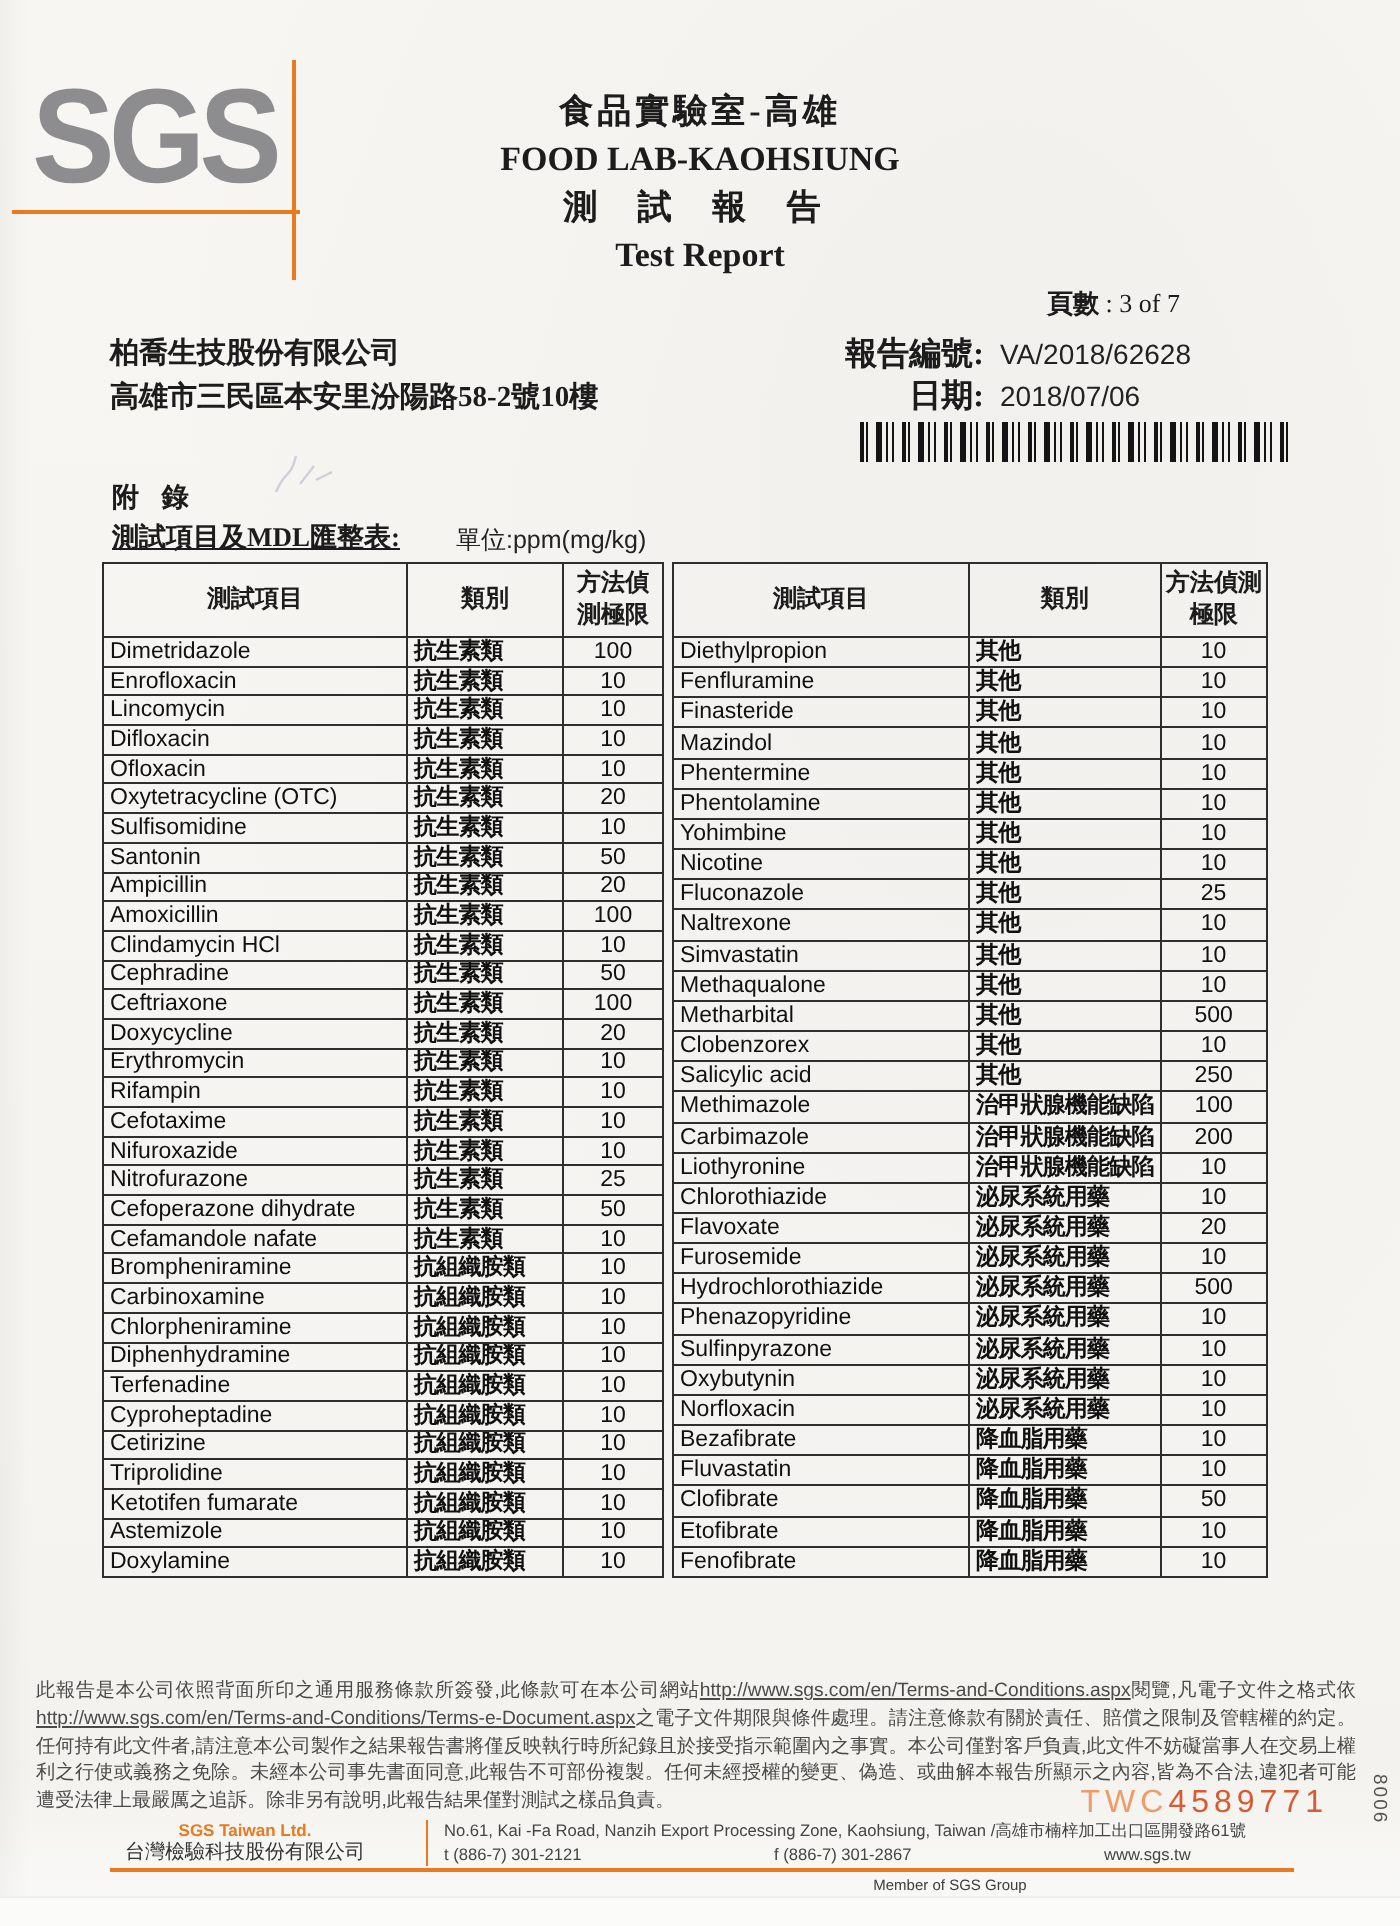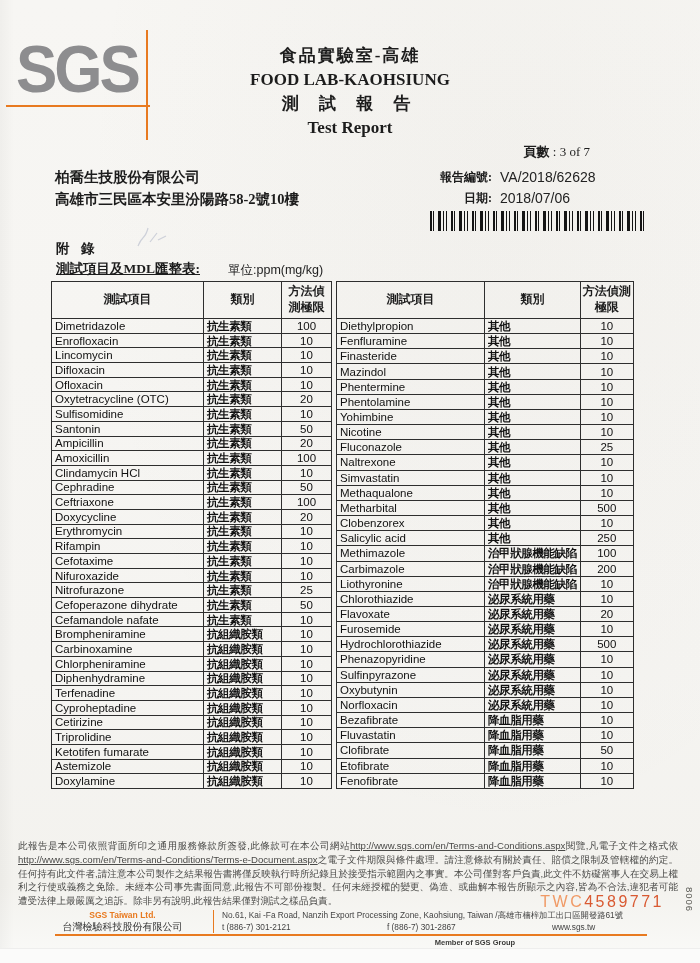--- a/index.html
+++ b/index.html
@@ -34,21 +34,21 @@
   .page-no{left:420px;top:143px;width:170px;text-align:right;font-size:13px;
     font-family:"Liberation Serif","DejaVu Serif",serif;}
   .page-no b{font-weight:700;}
 
   .client{left:55px;top:166px;font-family:"Liberation Serif","DejaVu Serif",serif;
     font-weight:700;font-size:14.5px;line-height:22px;}
 
   .meta{left:400px;top:167px;width:248px;font-size:12px;}
   .meta-row{display:flex;justify-content:flex-start;line-height:21px;}
   .meta-label{width:92px;text-align:right;font-family:"Liberation Serif","DejaVu Serif",serif;
-    font-weight:700;font-size:12px;}
+    font-weight:700;font-size:16px;}
   .meta-value{padding-left:8px;font-size:14px;font-family:"Liberation Sans",sans-serif;color:#222;}
 
   .barcode{left:430px;top:211px;width:214px;height:20px;
     background:repeating-linear-gradient(90deg,
       #141414 0,#141414 2px,transparent 2px,transparent 3px,
       #141414 3px,#141414 4px,transparent 4px,transparent 8px,
       #141414 8px,#141414 11px,transparent 11px,transparent 13px,
       #141414 13px,#141414 14px,transparent 14px,transparent 16px,
       #141414 16px,#141414 17px,transparent 17px,transparent 21px);
   }
@@ -95,21 +95,21 @@
   .sgs-footer .co{width:165px;text-align:center;padding-right:8px;border-right:1.5px solid #e87a20;}
   .sgs-footer .co .en{color:#e87a20;font-weight:700;font-size:8.5px;line-height:11px;}
   .sgs-footer .co .cn{color:#333;font-size:10px;line-height:12px;
     font-family:"Liberation Serif","DejaVu Serif",serif;}
   .sgs-footer .addr{padding-left:8px;color:#444;}
   .sgs-footer .addr .line1{font-size:8.3px;line-height:11px;white-space:nowrap;}
   .sgs-footer .addr .line2{display:flex;gap:0;line-height:12px;font-size:8.3px;}
   .sgs-footer .addr .line2 span{display:inline-block;}
   .footer-rule{left:55px;top:934px;width:592px;height:1.5px;background:#e87a20;}
   .member{left:360px;top:938px;width:230px;text-align:center;font-size:7.5px;
-    font-weight:700;color:#3c3c3a;}
+    font-weight:400;color:#3c3c3a;}
 
   .bottom-edge{left:0;top:948px;width:700px;height:15px;background:#fbfbfa;
     border-top:1px solid rgba(0,0,0,0.05);}
 </style>
 </head>
 <body>
 
 <div class="page">
 
   <div class="abs logo-text">SGS</div>

